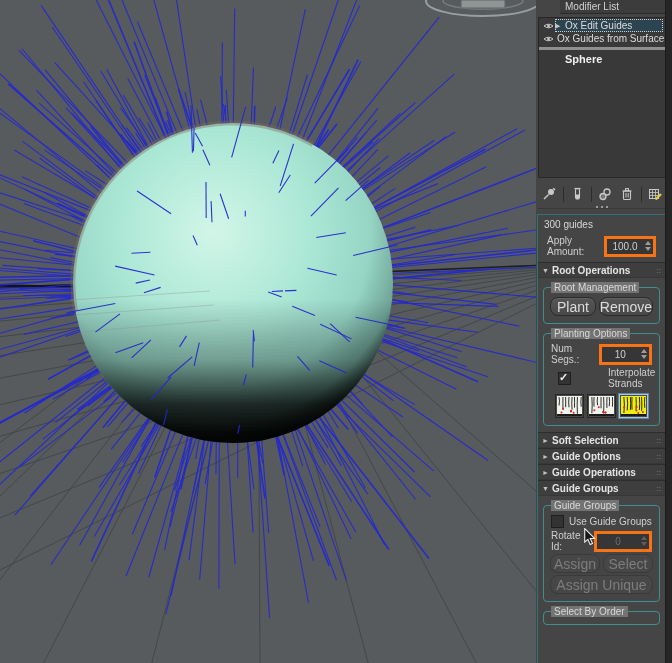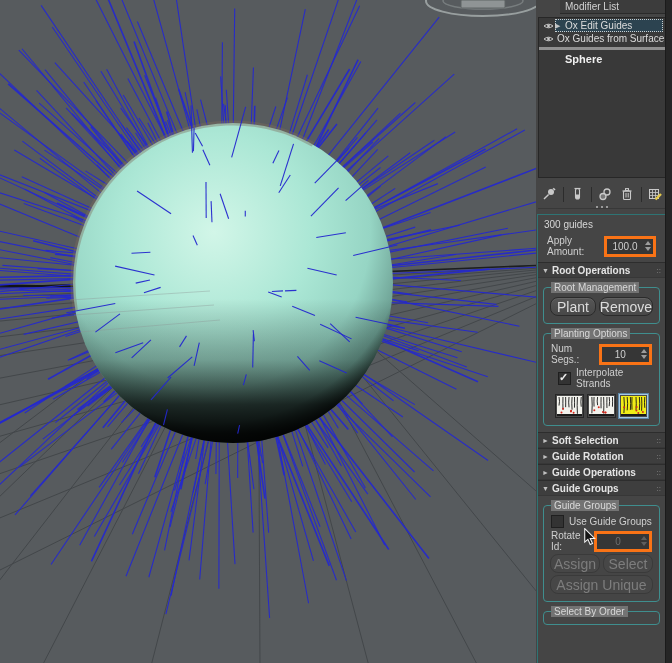--- a/index.html
+++ b/index.html
@@ -572,21 +572,21 @@
         <div class="row">
           <span>Num Segs.:</span>
           <span class="spinner">
             <span class="val">10</span>
             <span class="arrows">
                 <span class="up"></span>
                 <span class="down"></span>
               </span>
           </span>
         </div>
-        <div class="row" style="margin-left:10px;">
+        <div class="row" style="margin-left:10px;gap:32px;">
           <span class="cb checked"></span>
           <span>Interpolate Strands</span>
         </div>
         <div class="texrow" id="texrow">
             <div class="texbtn"><svg width="25" height="20" style="background:#f2f2ec">
                 <path d="M2.0163866544142364,1 q0.95381526555866,4.278812159085646 0,8.557624318171293" stroke="#151515" stroke-width="0.9" fill="none"></path>
                 <path d="M5.978640187997371,1 q-0.18895662389695644,6.346503708395176 0,12.693007416790351" stroke="#151515" stroke-width="0.9" fill="none"></path>
                 <path d="M8.652725685527548,1 q0.10665120789781213,5.079663336626254 0,10.159326673252508" stroke="#151515" stroke-width="0.9" fill="none"></path>
                 <path d="M12.021750925853848,1 q-0.6881032721139491,5.1601700246101245 0,10.320340049220249" stroke="#151515" stroke-width="0.9" fill="none"></path>
                 <path d="M15.069725841190666,1 q-0.6057254797779024,6.332811455707997 0,12.665622911415994" stroke="#151515" stroke-width="0.9" fill="none"></path>
@@ -636,21 +636,21 @@
       </div>
 
 
       <div class="rollout">
         <span class="rarrow">►</span>
         <span class="rtitle">Soft Selection</span>
         <span class="grip"></span>
       </div>
       <div class="rollout">
         <span class="rarrow">►</span>
-        <span class="rtitle">Guide Rotation</span>
+        <span class="rtitle">Guide Options</span>
         <span class="grip"></span>
       </div>
       <div class="rollout">
         <span class="rarrow">►</span>
         <span class="rtitle">Guide Operations</span>
         <span class="grip"></span>
       </div>
       <div class="rollout">
         <span class="rarrow">▼</span>
         <span class="rtitle">Guide Groups</span>

